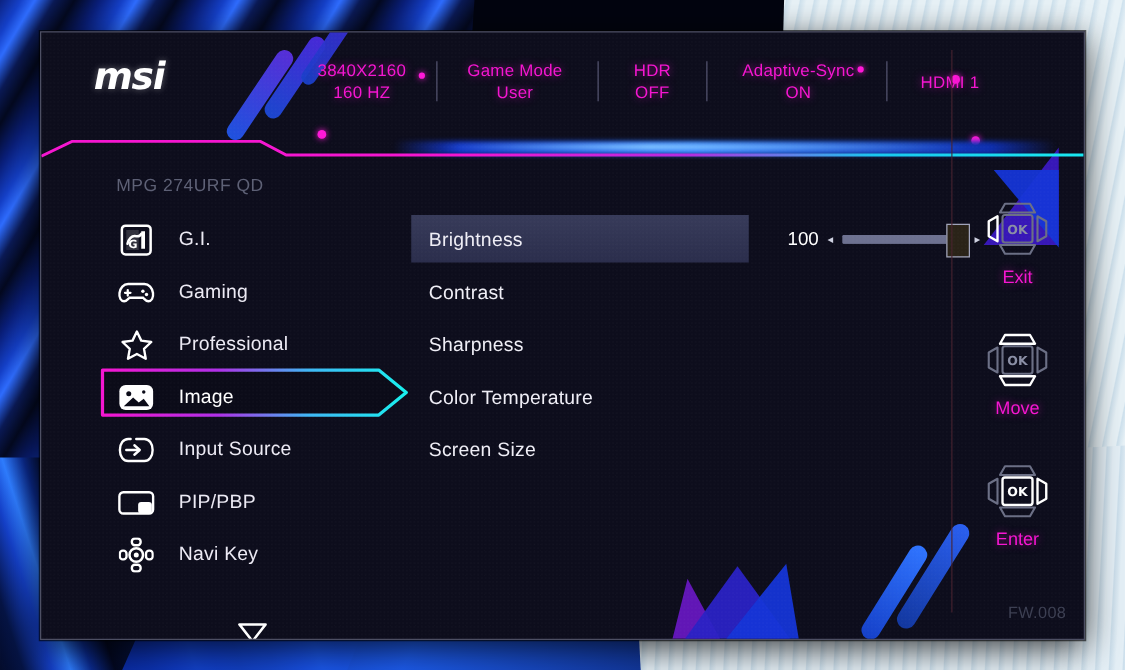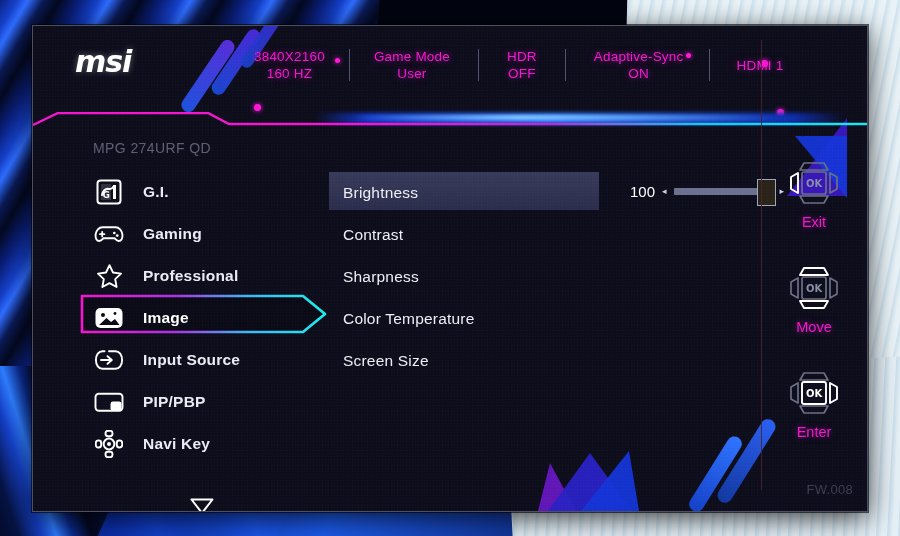--- a/index.html
+++ b/index.html
@@ -127,21 +127,21 @@
   #sidebar{position:absolute;left:46px;top:145px;width:250px;}
   .nav-row{
     position:relative;height:42px;display:flex;align-items:center;
     margin-bottom:0;
   }
   .nav-ico{
     width:32px;height:32px;margin-left:14px;margin-right:18px;
     flex:0 0 auto;display:flex;align-items:center;justify-content:center;
     color:#fff;
   }
-  .nav-lbl{color:#eceaf4;font-size:15.5px;letter-spacing:.2px;font-weight:bold;}
+  .nav-lbl{color:#eceaf4;font-size:15.5px;letter-spacing:.2px;}
   .nav-row.sel .nav-lbl{color:#fff;}
 
   .sel-frame{position:absolute;left:0;top:-4px;width:250px;height:42px;pointer-events:none;}
 
   
   .scroll-down{
     position:absolute;left:155px;top:470px;width:30px;height:22px;
   }
 
   

